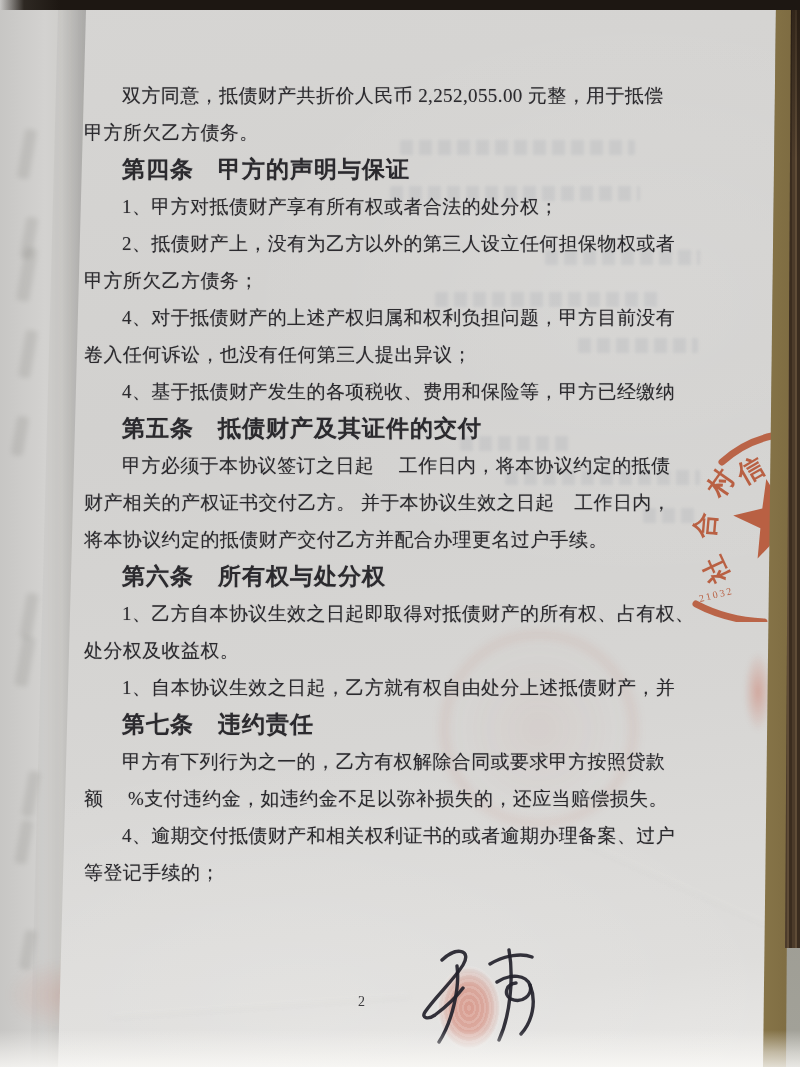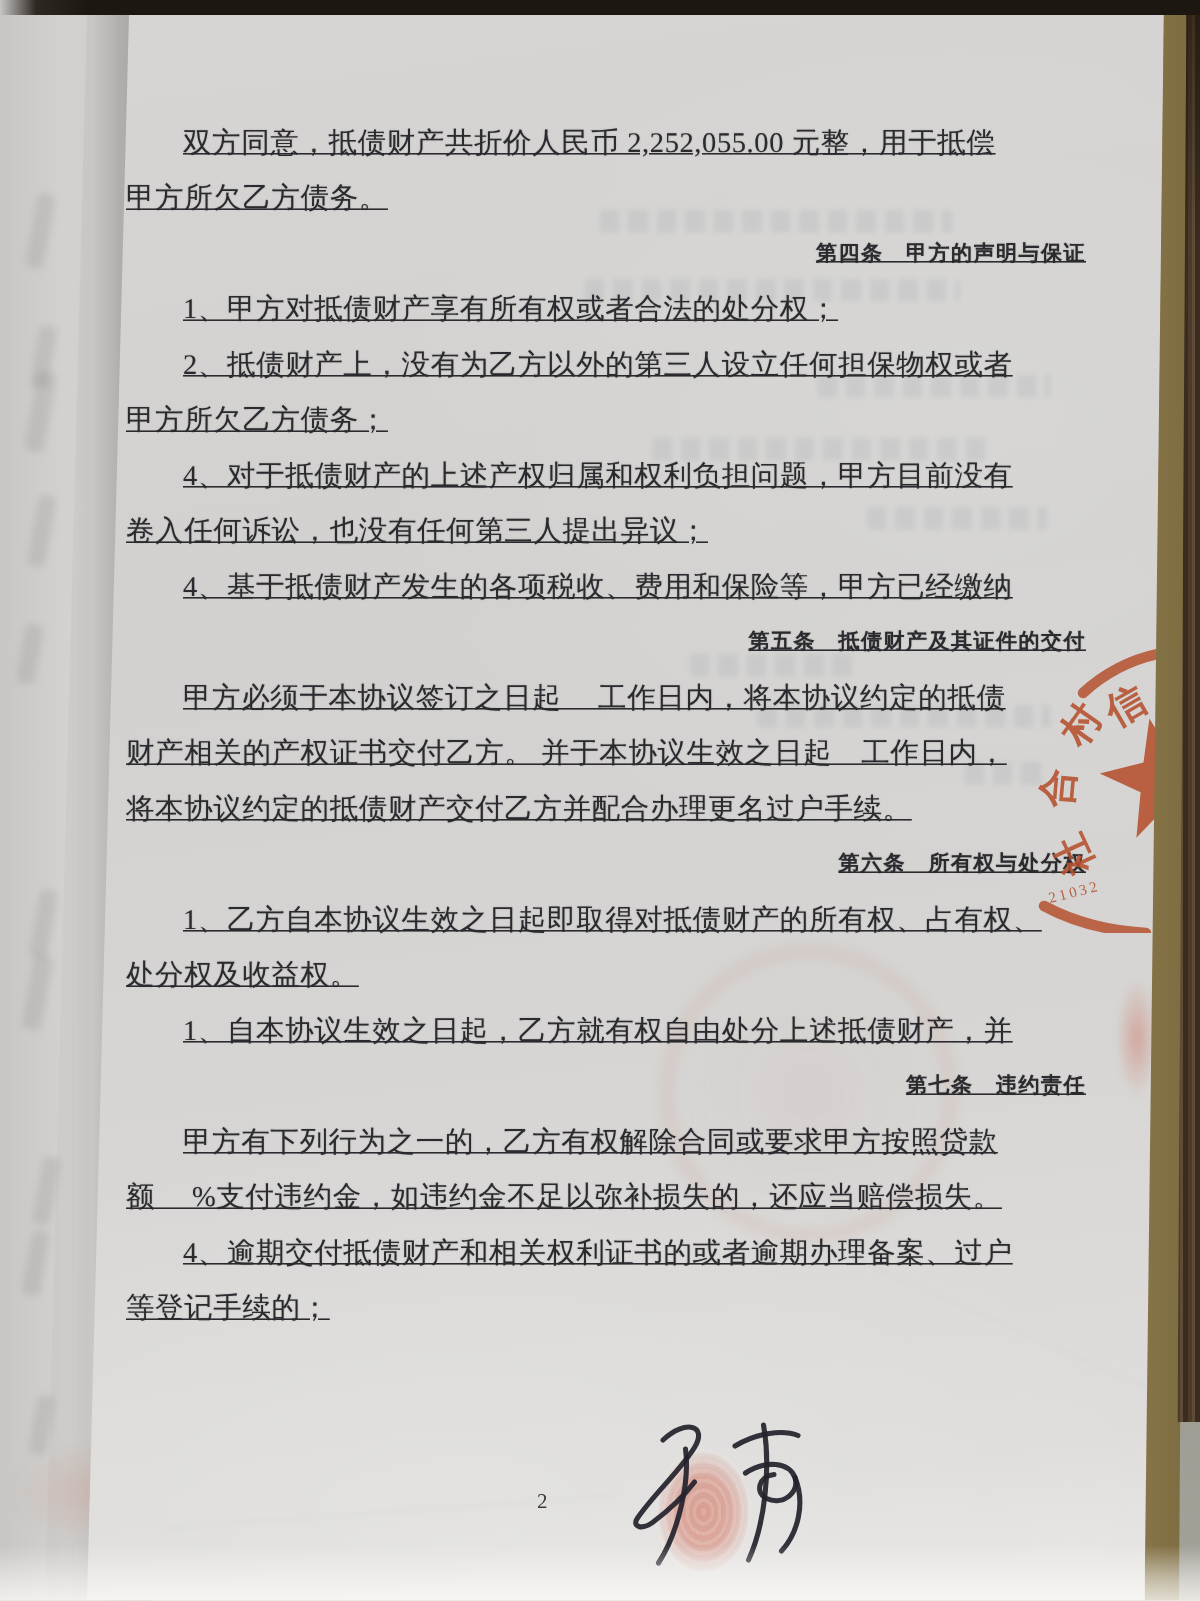--- a/index.html
+++ b/index.html
@@ -39,24 +39,23 @@
       linear-gradient(173deg,#d6d5d3 0%,#d2d1cf 38%,#d7d6d4 68%,#dedddb 90%,#eae9e7 100%);
   }
   .crease{position:absolute; background:linear-gradient(180deg,rgba(255,255,255,.28),rgba(120,118,115,.12));
     height:3px; filter:blur(2px); border-radius:2px;}
   
   .content{position:absolute; left:84px; top:77px; width:640px;}
   .ln{
     height:37px; line-height:37px; font-size:19px; color:#2b2a2e;
     white-space:pre; letter-spacing:.4px;
     text-shadow:0 0 1px rgba(43,42,46,.35);
-    text-decoration:underline;
   }
   .ln.indent{padding-left:38px;}
-  .ln.heading{font-weight:bold; font-size:14px; letter-spacing:1px;text-align:right;}
+  .ln.heading{font-weight:bold; font-size:23px; letter-spacing:1px;}
   
   .bleed{
     position:absolute; height:15px; opacity:.13; filter:blur(1.6px); color:#7d8694;
     background:repeating-linear-gradient(90deg,currentColor 0 13px,transparent 13px 19px);
     border-radius:2px;
   }
   .ghost-stamp{
     position:absolute; left:440px; top:630px; width:180px; height:180px; border-radius:50%;
     border:9px solid rgba(190,95,75,.10); filter:blur(4px);
     background:radial-gradient(closest-side,rgba(190,95,75,.05),rgba(190,95,75,0));

